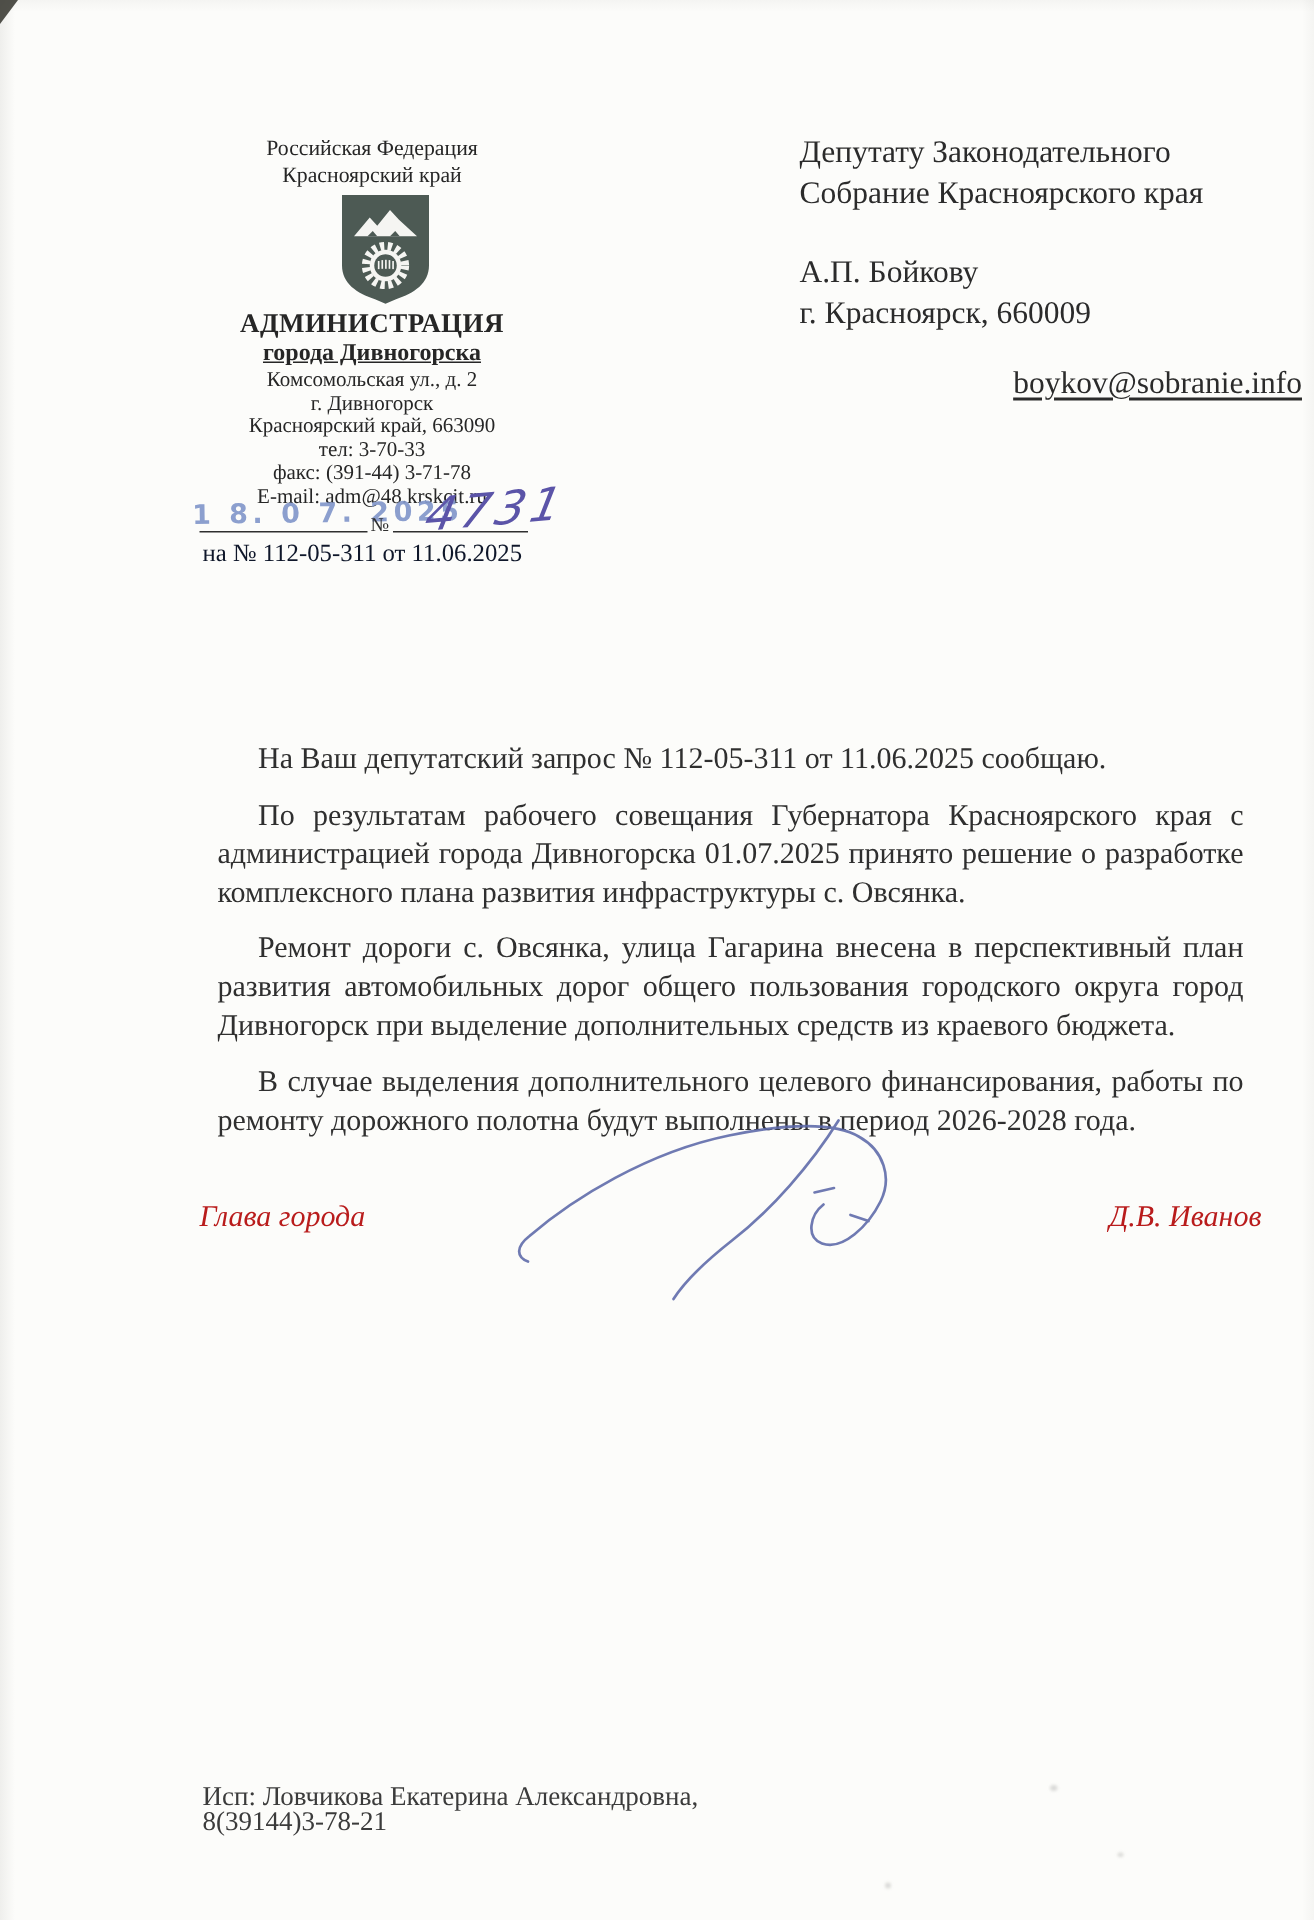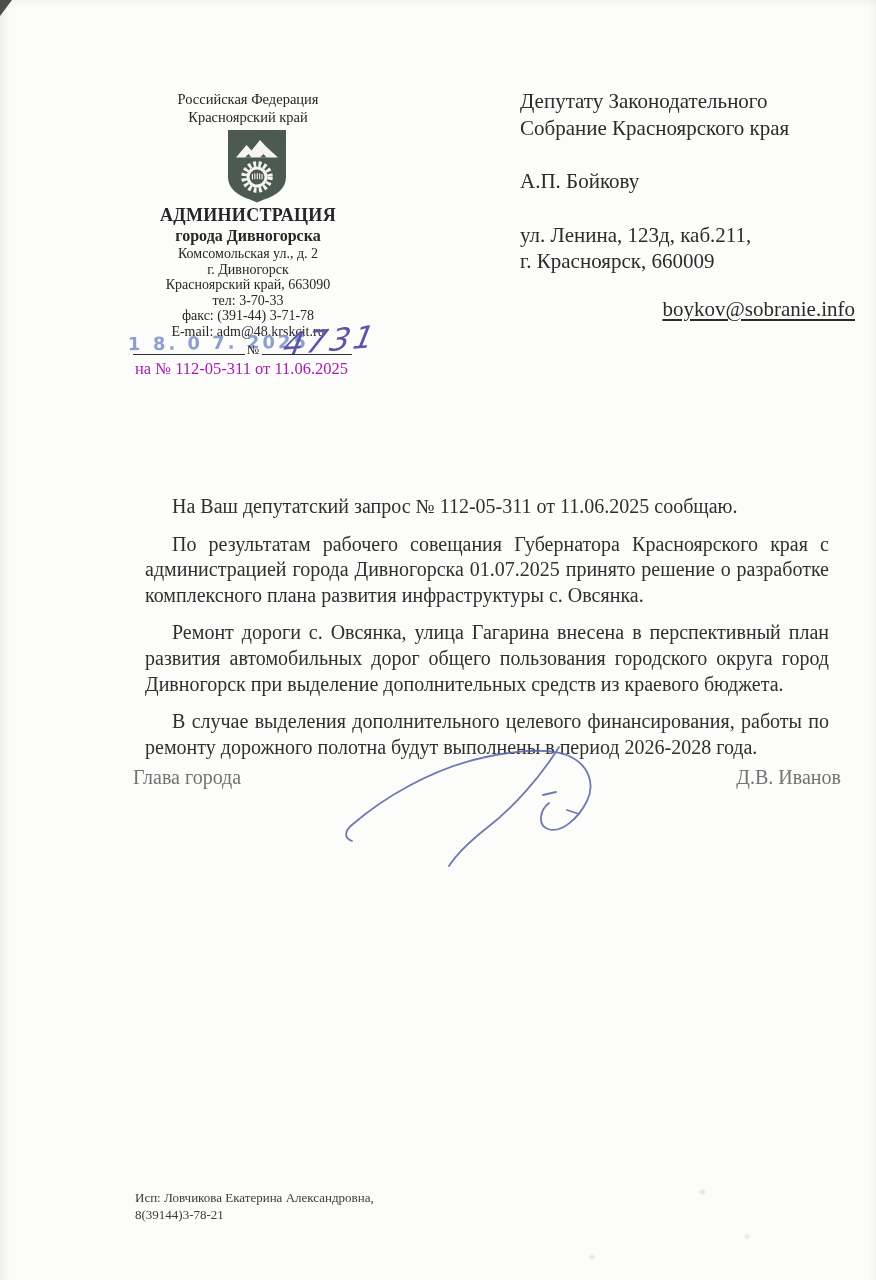--- a/index.html
+++ b/index.html
@@ -20,68 +20,68 @@
     border-left:12px solid rgba(50,50,44,0.85);
     border-bottom:16px solid transparent;
   }
   .speck { position:absolute; background:rgba(120,120,115,0.25); border-radius:50%; filter:blur(1px); }
 
   
   .letterhead { position:absolute; left:128px; top:90px; width:240px; text-align:center; color:#262626; }
   .lh-line  { font-size:14.5px; line-height:18px; }
   .emblem   { display:block; margin:3px auto 1px; transform:translateX(9px); }
   .lh-org   { font-size:18px; font-weight:bold; line-height:22px; letter-spacing:0.3px; }
-  .lh-org2  { font-size:16px; font-weight:bold; line-height:20px; }
+  .lh-org2  { font-size:16px; font-weight:bold; line-height:20px;text-decoration:underline; }
   .lh-addr  { font-size:14px; line-height:15.6px;font-family:Liberation Serif, serif; }
 
   
   .reg-block { position:absolute; left:128px; top:328px; width:270px; height:60px; font-size:0;text-decoration:underline; }
   .stamp-date {
     position:absolute; left:0; top:4px;
     font-family:"DejaVu Sans", sans-serif; font-weight:bold;
     font-size:18px; letter-spacing:3px; color:#8398cb; opacity:0.92;
     transform:rotate(-0.8deg); white-space:nowrap;
   }
   .hand-number {
     position:absolute; left:157px; top:-6px;
     font-family:"DejaVu Sans", sans-serif; font-style:italic;
     font-size:31px; letter-spacing:3px; color:#5b54a8;
     transform:skewX(-16deg) rotate(-5deg); white-space:nowrap;
   }
   .blank-line { position:absolute; top:26px; border-bottom:1.5px solid #2f2f2f; height:0; }
   .line-left  { left:5px;  width:112px; }
   .line-right { left:134px; width:90px; }
   .num-sign { position:absolute; left:119px; top:14px; font-size:13px; color:#2f2f2f; }
-  .ref-line { position:absolute; left:7px; top:31px; font-size:16.5px; color:#a21caf; white-space:nowrap; }
+  .ref-line { position:absolute; left:7px; top:31px; font-size:16.5px; color:#0f172a; white-space:nowrap; }
 
   
-  .recipient { position:absolute; left:520px; top:88px; width:335px; font-size:21px; line-height:26.5px; color:#2b2b2b; }
+  .recipient { position:absolute; left:533px; top:88px; width:335px; font-size:21px; line-height:26.5px; color:#2b2b2b; }
   .recipient .rc-name { margin-top:27px; }
   .recipient .rc-addr { margin-top:27px; }
   .recipient .rc-email { margin-top:21px; text-decoration:underline; text-underline-offset:3px;text-align:right; }
 
   
   .salutation {
     position:absolute; left:133px; top:438px; width:708px;
     text-align:center; font-size:20.5px; color:#2b2b2b;
   }
   .body-text {
     position:absolute; left:133px; top:482px; width:708px;
     font-size:20px; line-height:25.6px; text-align:justify; color:#2f2f2f;
   }
   .body-text p { margin:12px; text-indent:27px; }
 
   
-  .sign-row { position:absolute; left:133px; top:766px; width:708px; font-size:20px; color:#737373; }
+  .sign-row { position:absolute; left:133px; top:800px; width:708px; font-size:20px; color:#b91c1c;font-style:italic; }
   .sign-title { float:left; }
   .sign-name  { float:right; }
   .signature-svg { position:absolute; left:338px; top:744px; }
 
   
-  .footer { position:absolute; left:135px; top:1189px; font-size:13px; line-height:17px; color:#3b3b3b; }
+  .footer { position:absolute; left:135px; top:1189px; font-size:18px; line-height:17px; color:#3b3b3b; }
 </style>
 </head>
 <body>
 
 <div class="page">
 
   <div class="corner-artifact"></div>
 
   <div class="letterhead">
     <div class="lh-line">Российская Федерация</div>
@@ -119,21 +119,20 @@
     <span class="blank-line line-left"></span>
     <span class="num-sign">№</span>
     <span class="blank-line line-right"></span>
     <span class="ref-line">на № 112-05-311 от 11.06.2025</span>
   </div>
 
   <div class="recipient">
     <div>Депутату Законодательного</div>
     <div>Собрание Красноярского края</div>
     <div class="rc-name">А.П. Бойкову</div>
-    <div class="rc-addr">ул. Ленина, 123д, каб.211,</div>
     <div>г. Красноярск, 660009</div>
     <div class="rc-email">boykov@sobranie.info</div>
   </div>
 
 
   <div class="body-text">
     <p>На Ваш депутатский запрос № 112-05-311 от 11.06.2025 сообщаю.</p>
     <p>По результатам рабочего совещания Губернатора Красноярского края с администрацией города Дивногорска 01.07.2025 принято решение о разработке комплексного плана развития инфраструктуры с. Овсянка.</p>
     <p>Ремонт дороги с. Овсянка, улица Гагарина внесена в перспективный план развития автомобильных дорог общего пользования городского округа город Дивногорск при выделение дополнительных средств из краевого бюджета.</p>
     <p>В случае выделения дополнительного целевого финансирования, работы по ремонту дорожного полотна будут выполнены в период 2026-2028 года.</p>

